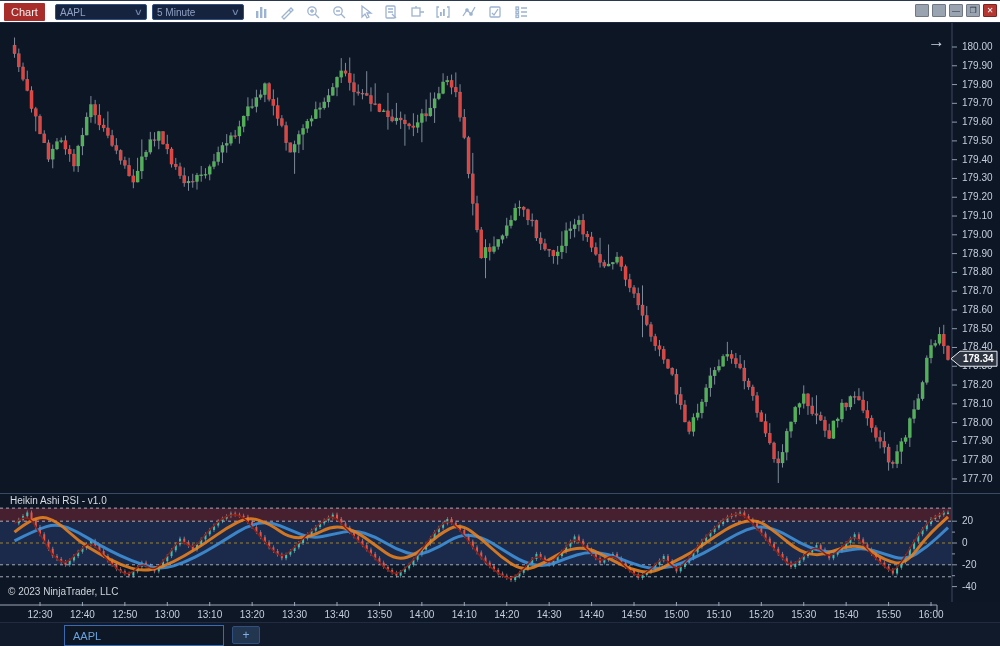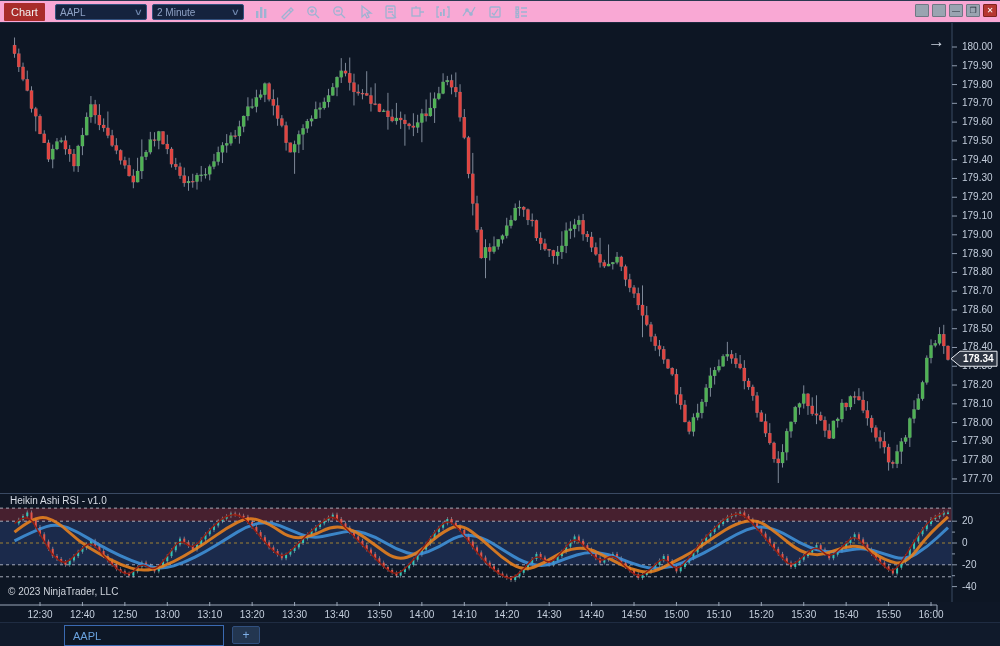--- a/index.html
+++ b/index.html
@@ -1,21 +1,21 @@
 <!DOCTYPE html>
 <html><head>
 <meta charset="utf-8">
 <style>
   html,body{margin:0;padding:0;background:#05080e;}
   *{box-sizing:border-box;}
   #window{position:relative;width:1000px;height:646px;background:#0d1624;
     font-family:"Liberation Sans","DejaVu Sans",sans-serif;overflow:hidden;
     border-top:1px solid #2a3850;}
   
-  #toolbar{position:absolute;left:0;top:0;width:1000px;height:22px;background:#f9a8d4;
+  #toolbar{position:absolute;left:0;top:0;width:1000px;height:22px;background:#ffffff;
     border-bottom:1px solid #1d2940;display:flex;align-items:center;}
   .chart-tab{position:absolute;left:4px;top:2px;height:18px;padding:0 7px;background:#a82c2a;
     color:#f2f2f2;font-size:11px;display:flex;align-items:center;border-radius:1px;}
   .dd{position:absolute;top:3px;height:16px;width:92px;background:#15233e;border:1px solid #33517e;
     border-radius:2px;color:#8ea1c4;font-size:10px;display:flex;align-items:center;
     padding:0 4px;justify-content:space-between;}
   .dd .chev{color:#6f86ad;font-size:9px;transform:scaleX(1.4);}
   #icons{position:absolute;left:252px;top:0;height:22px;display:flex;align-items:center;gap:9px;}
   .tbtn{width:17px;height:17px;display:flex;align-items:center;justify-content:center;cursor:pointer;}
   .tbtn svg{stroke:#9db3d2;fill:none;stroke-width:1.3;}
@@ -41,21 +41,21 @@
 
 <div id="window">
 
   <div id="toolbar">
     <div class="chart-tab">Chart</div>
     <div class="dd" style="left:55px;">
       <span>AAPL</span>
       <span class="chev">∨</span>
     </div>
     <div class="dd" style="left:152px;">
-      <span>2 Minute</span>
+      <span>5 Minute</span>
       <span class="chev">∨</span>
     </div>
     <div id="icons">
         <div class="tbtn">
           <svg width="16" height="16" viewBox="0 0 16 16">
             <rect x="3" y="7" width="2.4" height="7" fill="#9db3d2" stroke="none"></rect>
             <rect x="7" y="3" width="2.4" height="11" fill="#9db3d2" stroke="none"></rect>
             <rect x="11" y="5" width="2.4" height="9" fill="#9db3d2" stroke="none"></rect>
           </svg>
         </div>

